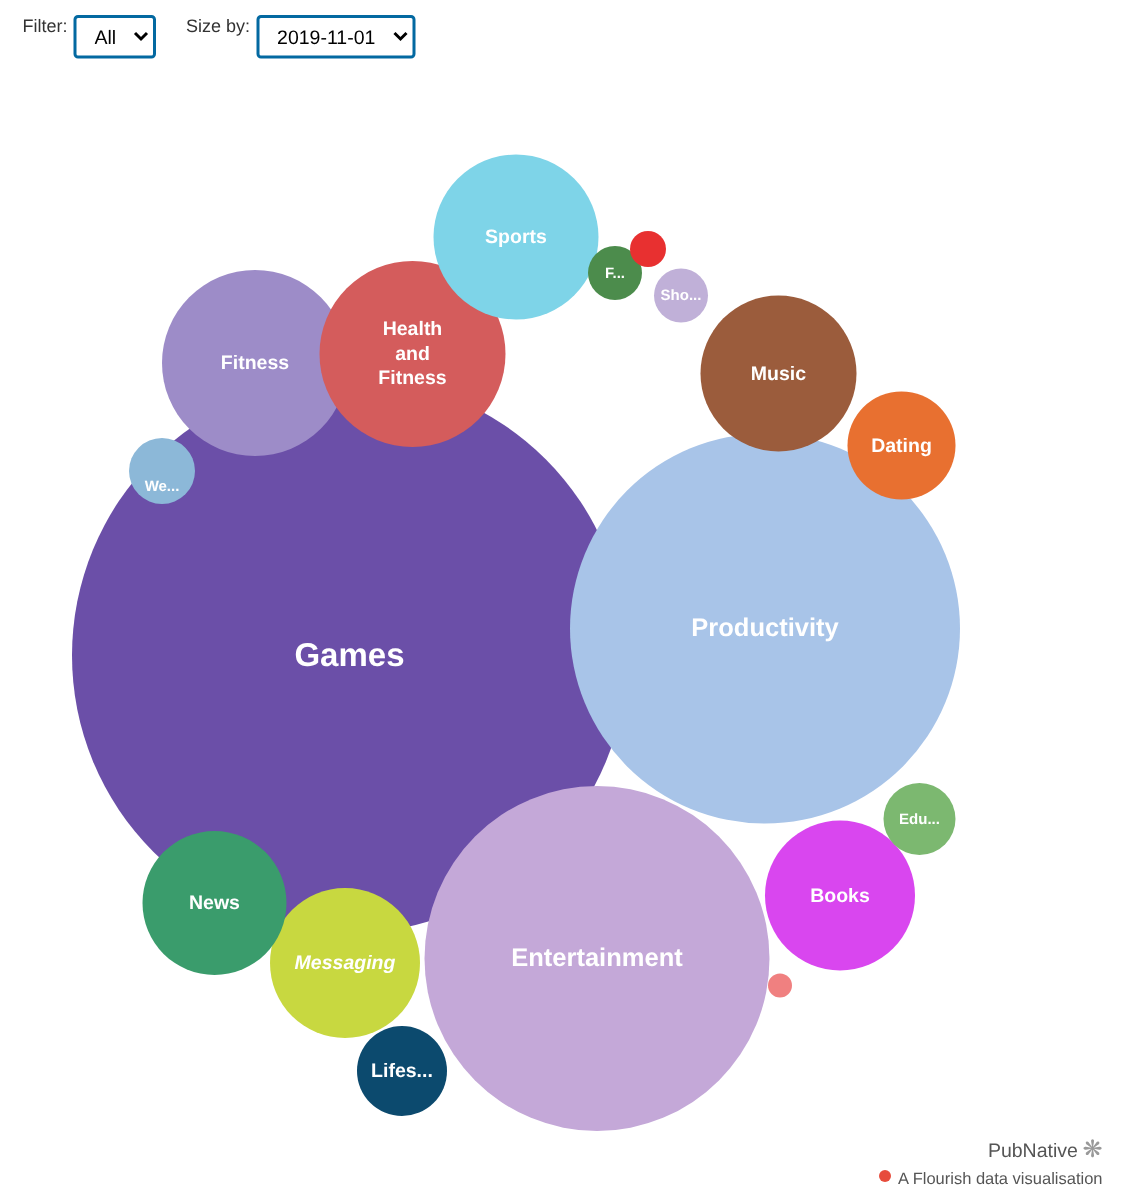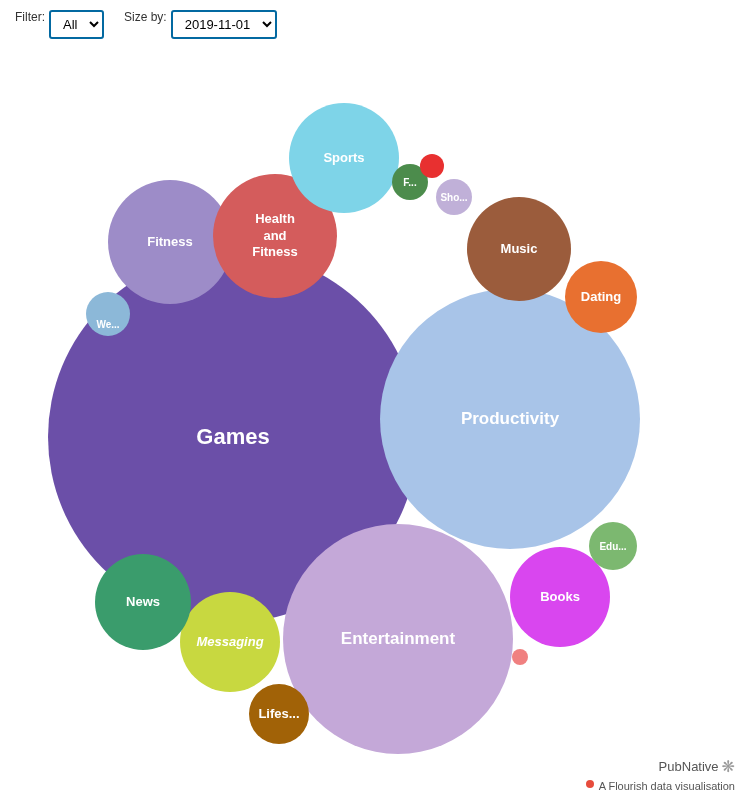--- a/index.html
+++ b/index.html
@@ -137,21 +137,21 @@
     </div>
     <div class="bubble" style="left: 230px; top: 593px; width: 100px; height: 100px; background-color: rgb(200, 216, 64);">
       <span class="bubble-label" style="font-size: 13px; font-style: italic;">Messaging</span>
     </div>
     <div class="bubble" style="left: 143px; top: 553px; width: 96px; height: 96px; background-color: rgb(58, 156, 108);">
       <span class="bubble-label" style="font-size: 13px;">News</span>
     </div>
     <div class="bubble" style="left: 601px; top: 248px; width: 72px; height: 72px; background-color: rgb(232, 112, 48);">
       <span class="bubble-label" style="font-size: 13px;">Dating</span>
     </div>
-    <div class="bubble" style="left: 279px; top: 665px; width: 60px; height: 60px; background-color: #a16207;">
+    <div class="bubble" style="left: 268px; top: 665px; width: 60px; height: 60px; background-color: #0c4a6e;">
       <span class="bubble-label" style="font-size: 13px;">Lifes...</span>
     </div>
     <div class="bubble" style="left: 613px; top: 497px; width: 48px; height: 48px; background-color: rgb(124, 184, 112);">
       <span class="bubble-label" style="font-size: 10px;">Edu...</span>
     </div>
     <div class="bubble" style="left: 108px; top: 265px; width: 44px; height: 44px; background-color: rgb(140, 184, 216);">
       <span class="bubble-label" style="font-size: 10px; margin-top: 20px;">We...</span>
     </div>
     <div class="bubble" style="left: 410px; top: 133px; width: 36px; height: 36px; background-color: rgb(76, 140, 76);">
       <span class="bubble-label" style="font-size: 10px;">F...</span>

